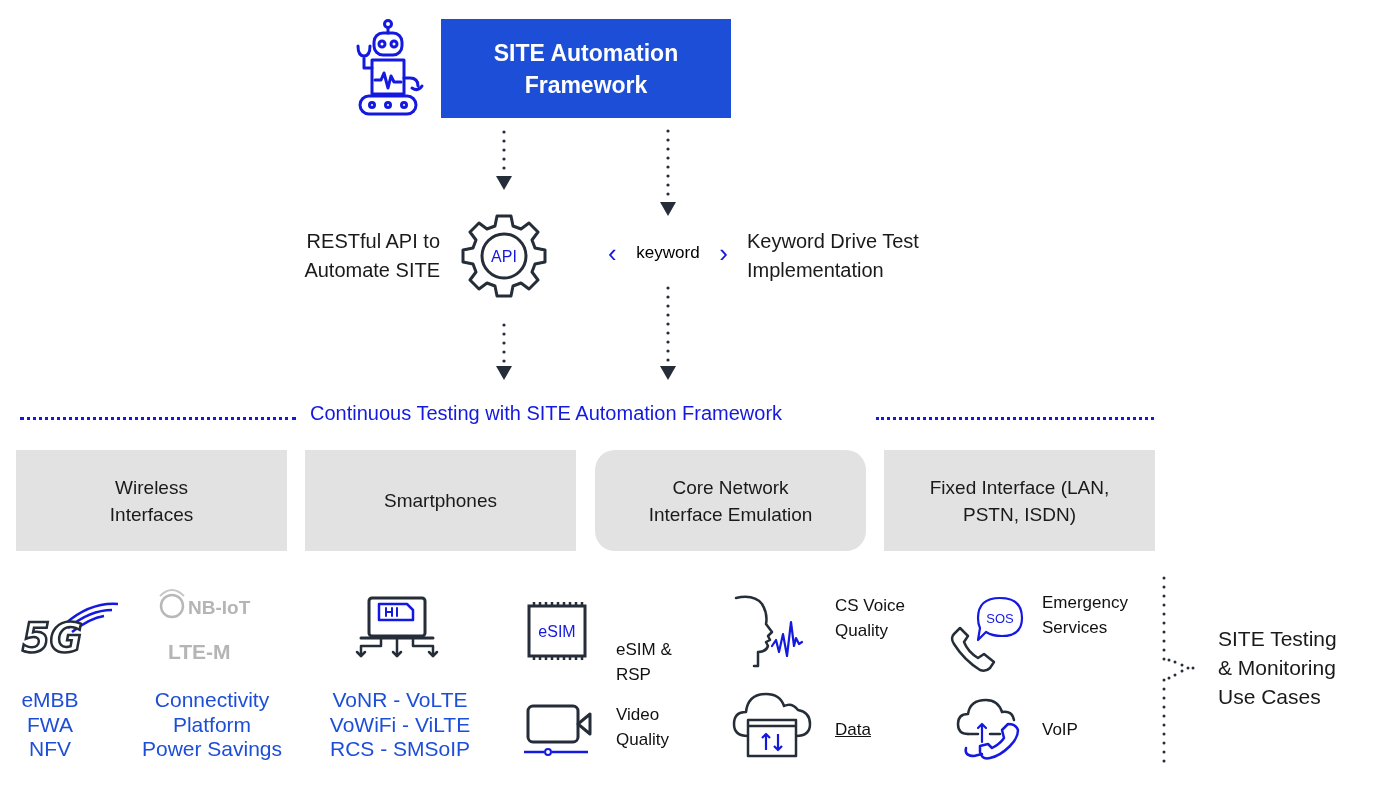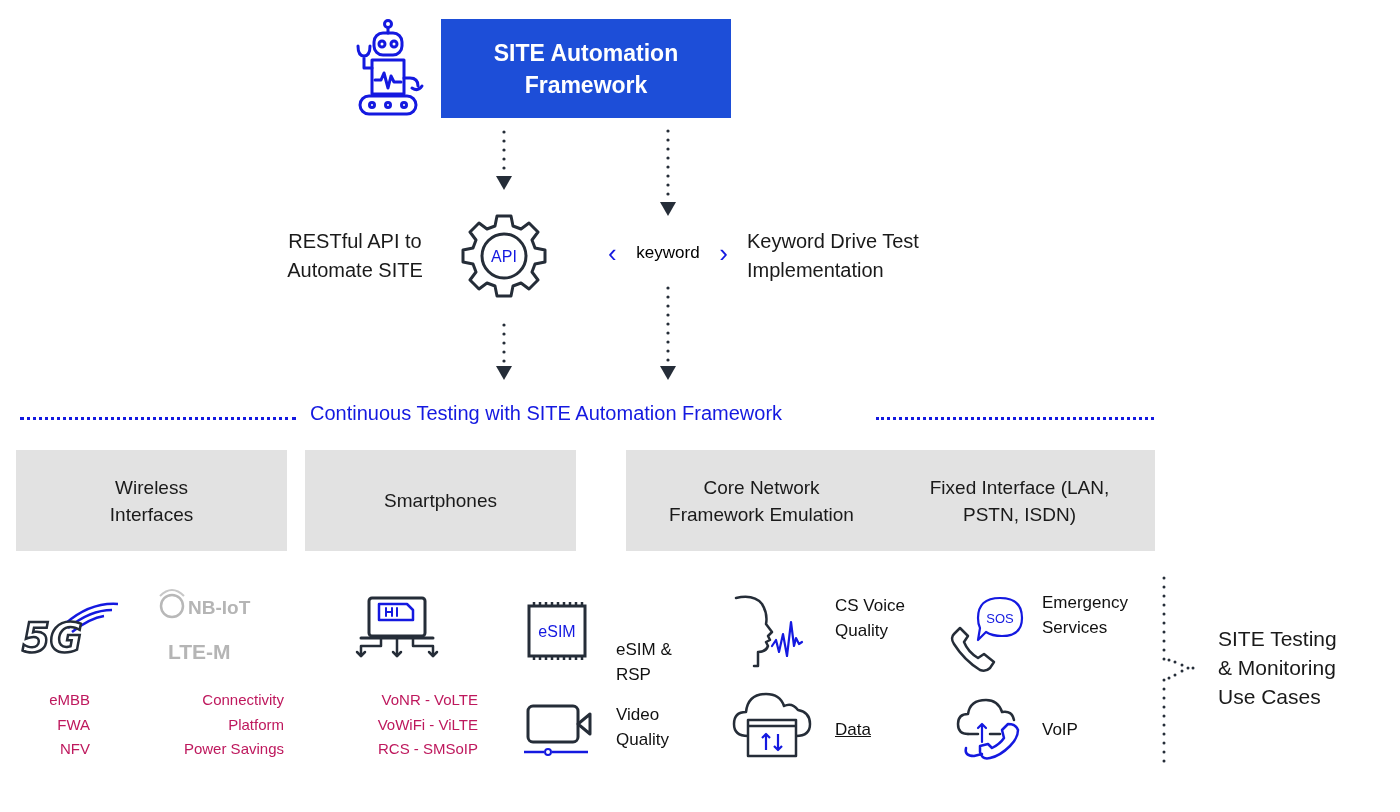--- a/index.html
+++ b/index.html
@@ -8,21 +8,21 @@
   .abs { position:absolute; }
   .title-box { left:441px; top:19px; width:290px; height:99px; background:#1d4ed8;
                color:#fff; font-weight:bold; font-size:23px; line-height:32px;
                display:flex; align-items:center; justify-content:center; text-align:center; }
   .label { font-size:20px; line-height:29px; color:#1a1a1a; }
   .band-title { left:310px; top:402px; font-size:20px; color:#1419e0; white-space:nowrap; }
   .dotline { height:0; border-top:3px dotted #1419e0; }
   .box { top:450px; width:271px; height:101px; background:#e2e2e2;
          display:flex; align-items:center; justify-content:center; text-align:center;
          font-size:19px; line-height:27px; color:#1a1a1a; }
-  .cap { font-size:15px; line-height:24.5px; text-align:right; color:#be185d; }
+  .cap { font-size:21px; line-height:24.5px; text-align:center; color:#1d4ed8; }
   .cap-l { font-size:17px; line-height:24.5px; color:#111; }
   svg { overflow:visible; }
 </style>
 </head>
 <body>
 
 <div class="abs" style="left:348px;top:18px;width:80px;height:100px;">
   <svg width="80" height="100" viewBox="0 0 80 100" fill="none" stroke="#1419e0" stroke-width="3" stroke-linecap="round" stroke-linejoin="round">
     <circle cx="40" cy="6" r="3.5"></circle>
     <line x1="40" y1="10" x2="40" y2="15"></line>
@@ -88,21 +88,21 @@
         <circle cx="668" cy="324" r="1.6"></circle>
         <circle cx="668" cy="333" r="1.6"></circle>
         <circle cx="668" cy="342" r="1.6"></circle>
         <circle cx="668" cy="351" r="1.6"></circle>
         <circle cx="668" cy="360" r="1.6"></circle>
       <polygon points="660,366 676,366 668,380"></polygon>
     </g>
   </g>
 </svg>
 
-<div class="abs label" style="left:270px;top:227px;width:170px;text-align:center;">
+<div class="abs label" style="left:270px;top:227px;width:170px;text-align:right;">
   <div>RESTful API to</div>
   <div>Automate SITE</div>
 </div>
 
 <div class="abs" style="left:461px;top:212px;width:86px;height:86px;">
   <svg width="86" height="86" viewBox="0 0 86 86">
     <g fill="none" stroke="#252d38" stroke-width="3" stroke-linejoin="round">
       <path d="M36 4 L50 4 L52 14 L60 17 L68 11 L77 20 L71 28 L74 36 L84 38 L84 50 L74 52 L71 60 L77 68 L68 77 L60 71 L52 74 L50 84 L36 84 L34 74 L26 71 L18 77 L9 68 L15 60 L12 52 L2 50 L2 38 L12 36 L15 28 L9 20 L18 11 L26 17 L34 14 Z"></path>
     </g>
     <circle cx="43" cy="44" r="22" fill="none" stroke="#252d38" stroke-width="3"></circle>
@@ -129,24 +129,24 @@
   <div>
       <div>Wireless</div>
       <div>Interfaces</div>
     </div>
 </div>
 <div class="abs box" style="left:305px;">
   <div>
       <div>Smartphones</div>
     </div>
 </div>
-<div class="abs box" style="left:626px;">
+<div class="abs box" style="left:595px;border-radius:20px;">
   <div>
       <div>Core Network</div>
-      <div>Framework Emulation</div>
+      <div>Interface Emulation</div>
     </div>
 </div>
 <div class="abs box" style="left:884px;">
   <div>
       <div>Fixed Interface (LAN,</div>
       <div>PSTN, ISDN)</div>
     </div>
 </div>
 
 <div class="abs" style="left:20px;top:594px;width:100px;height:70px;">

